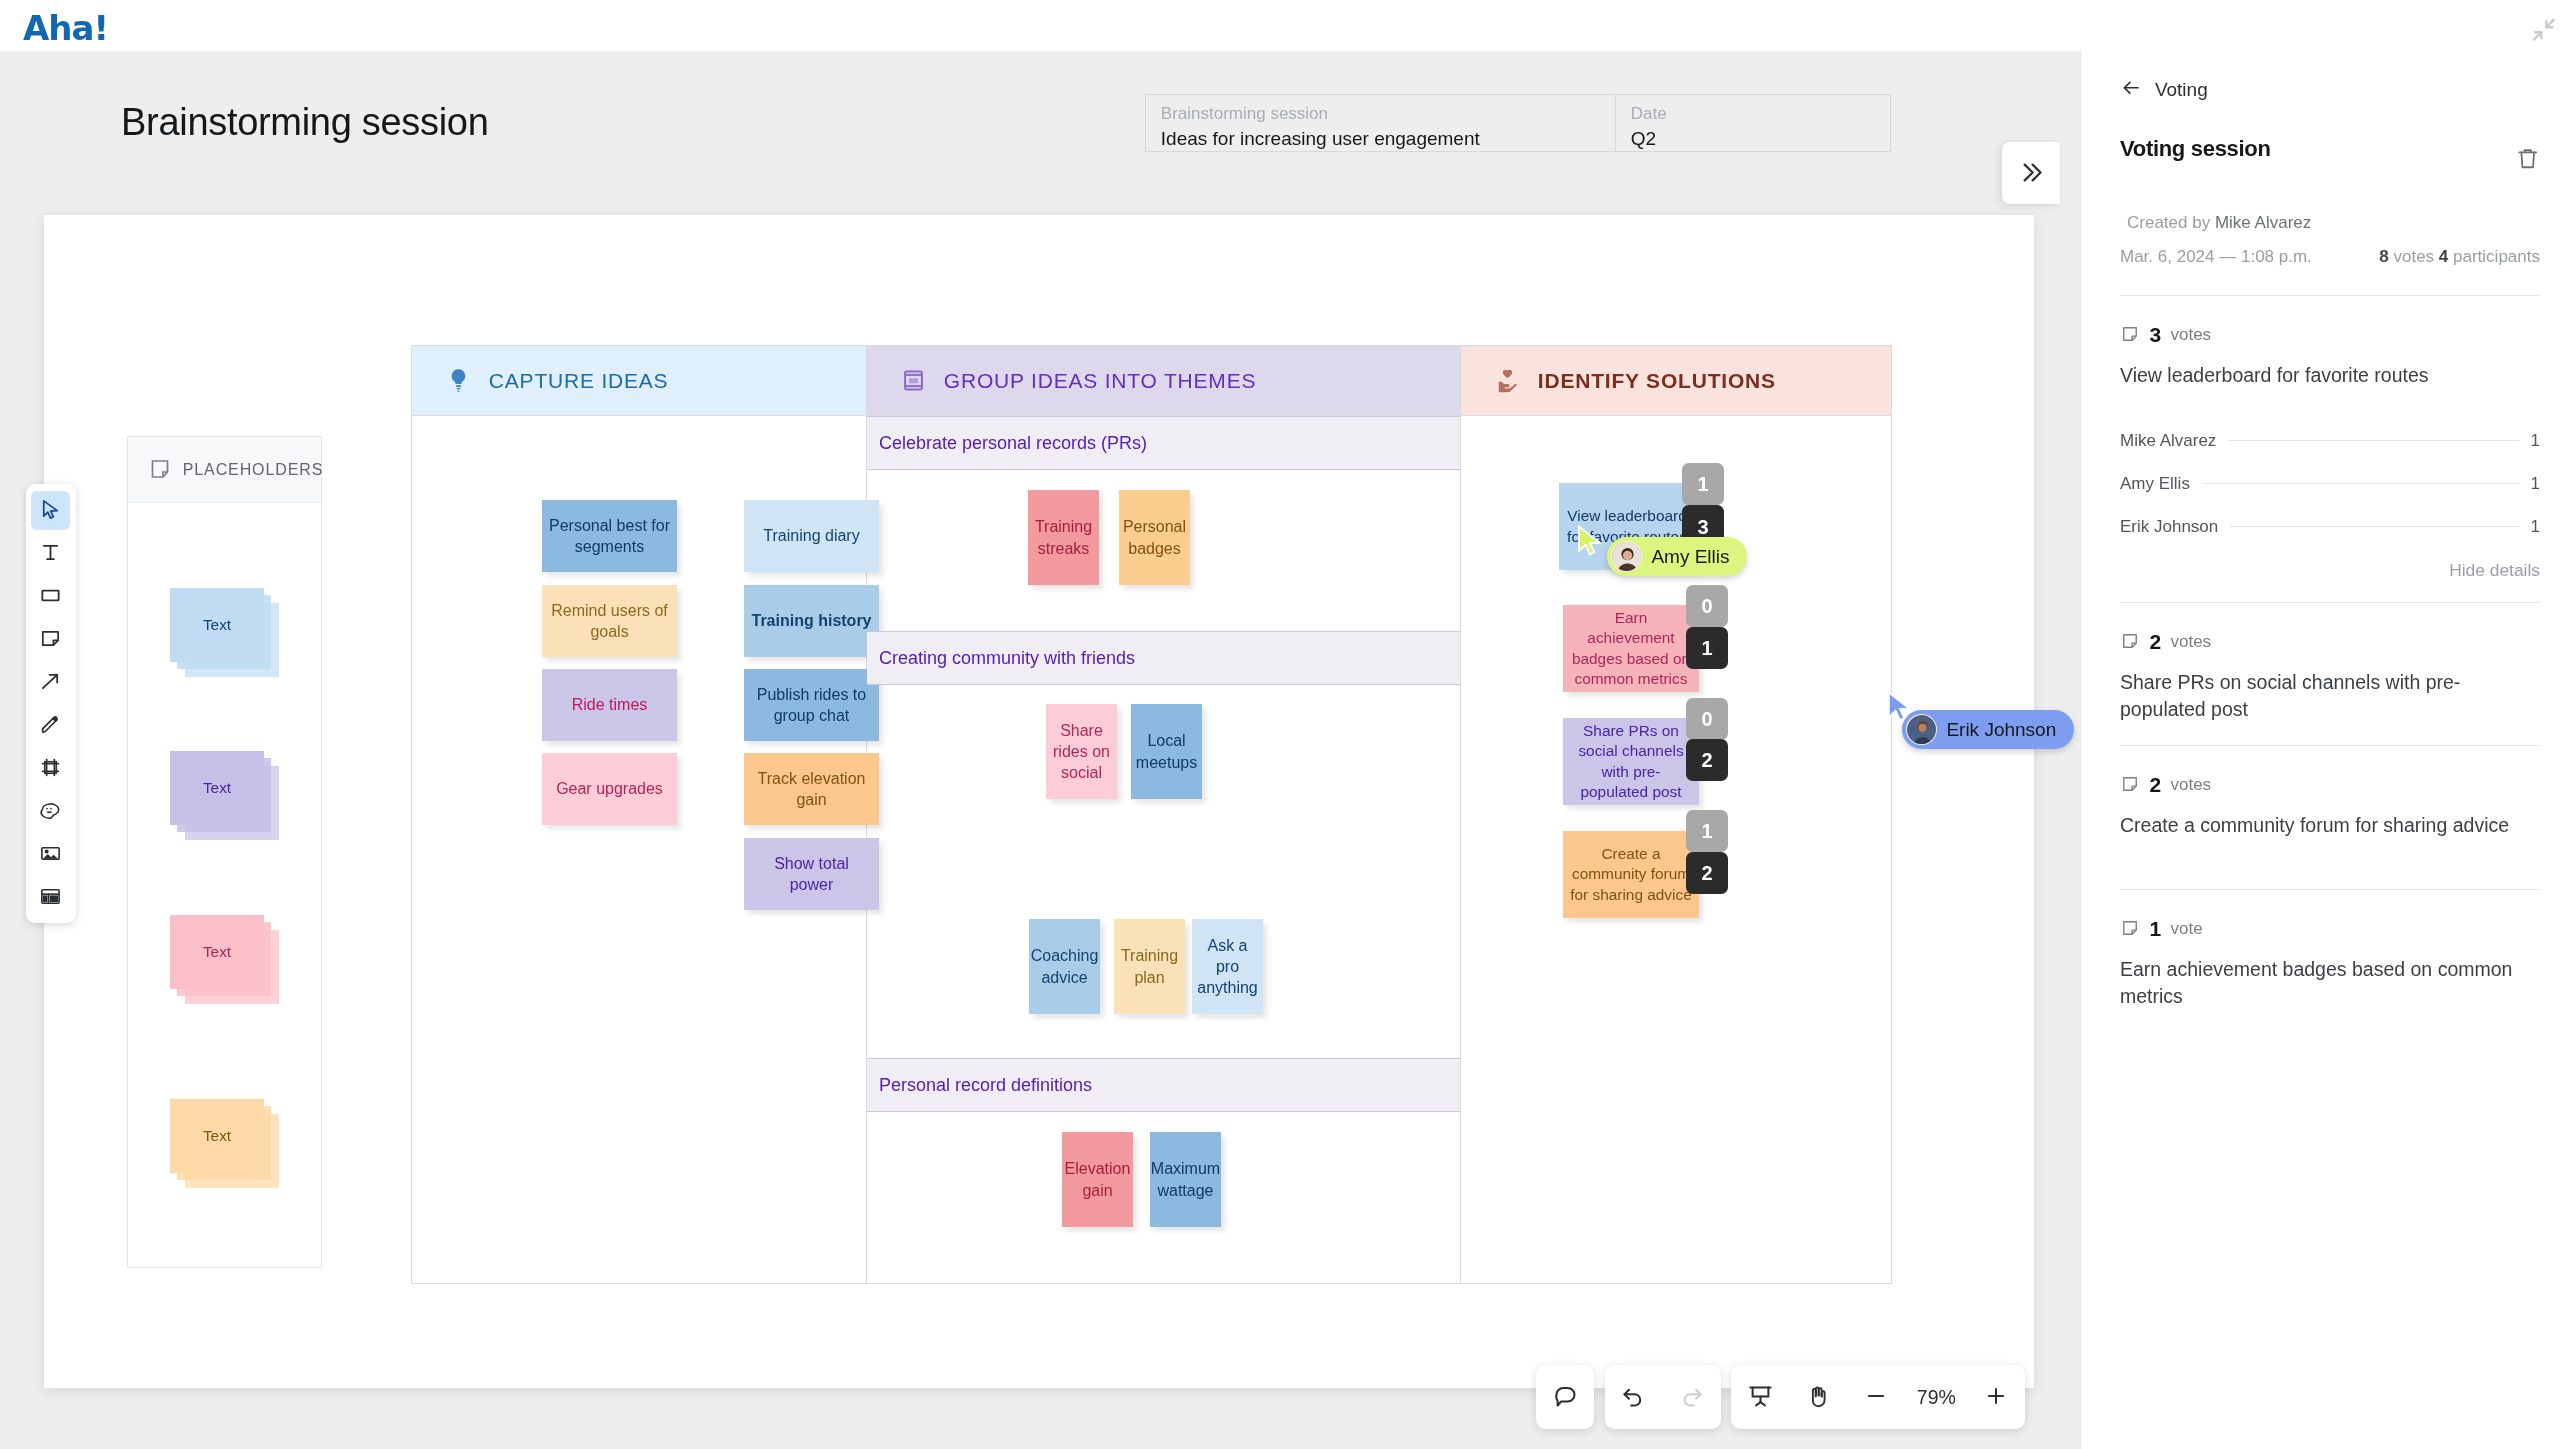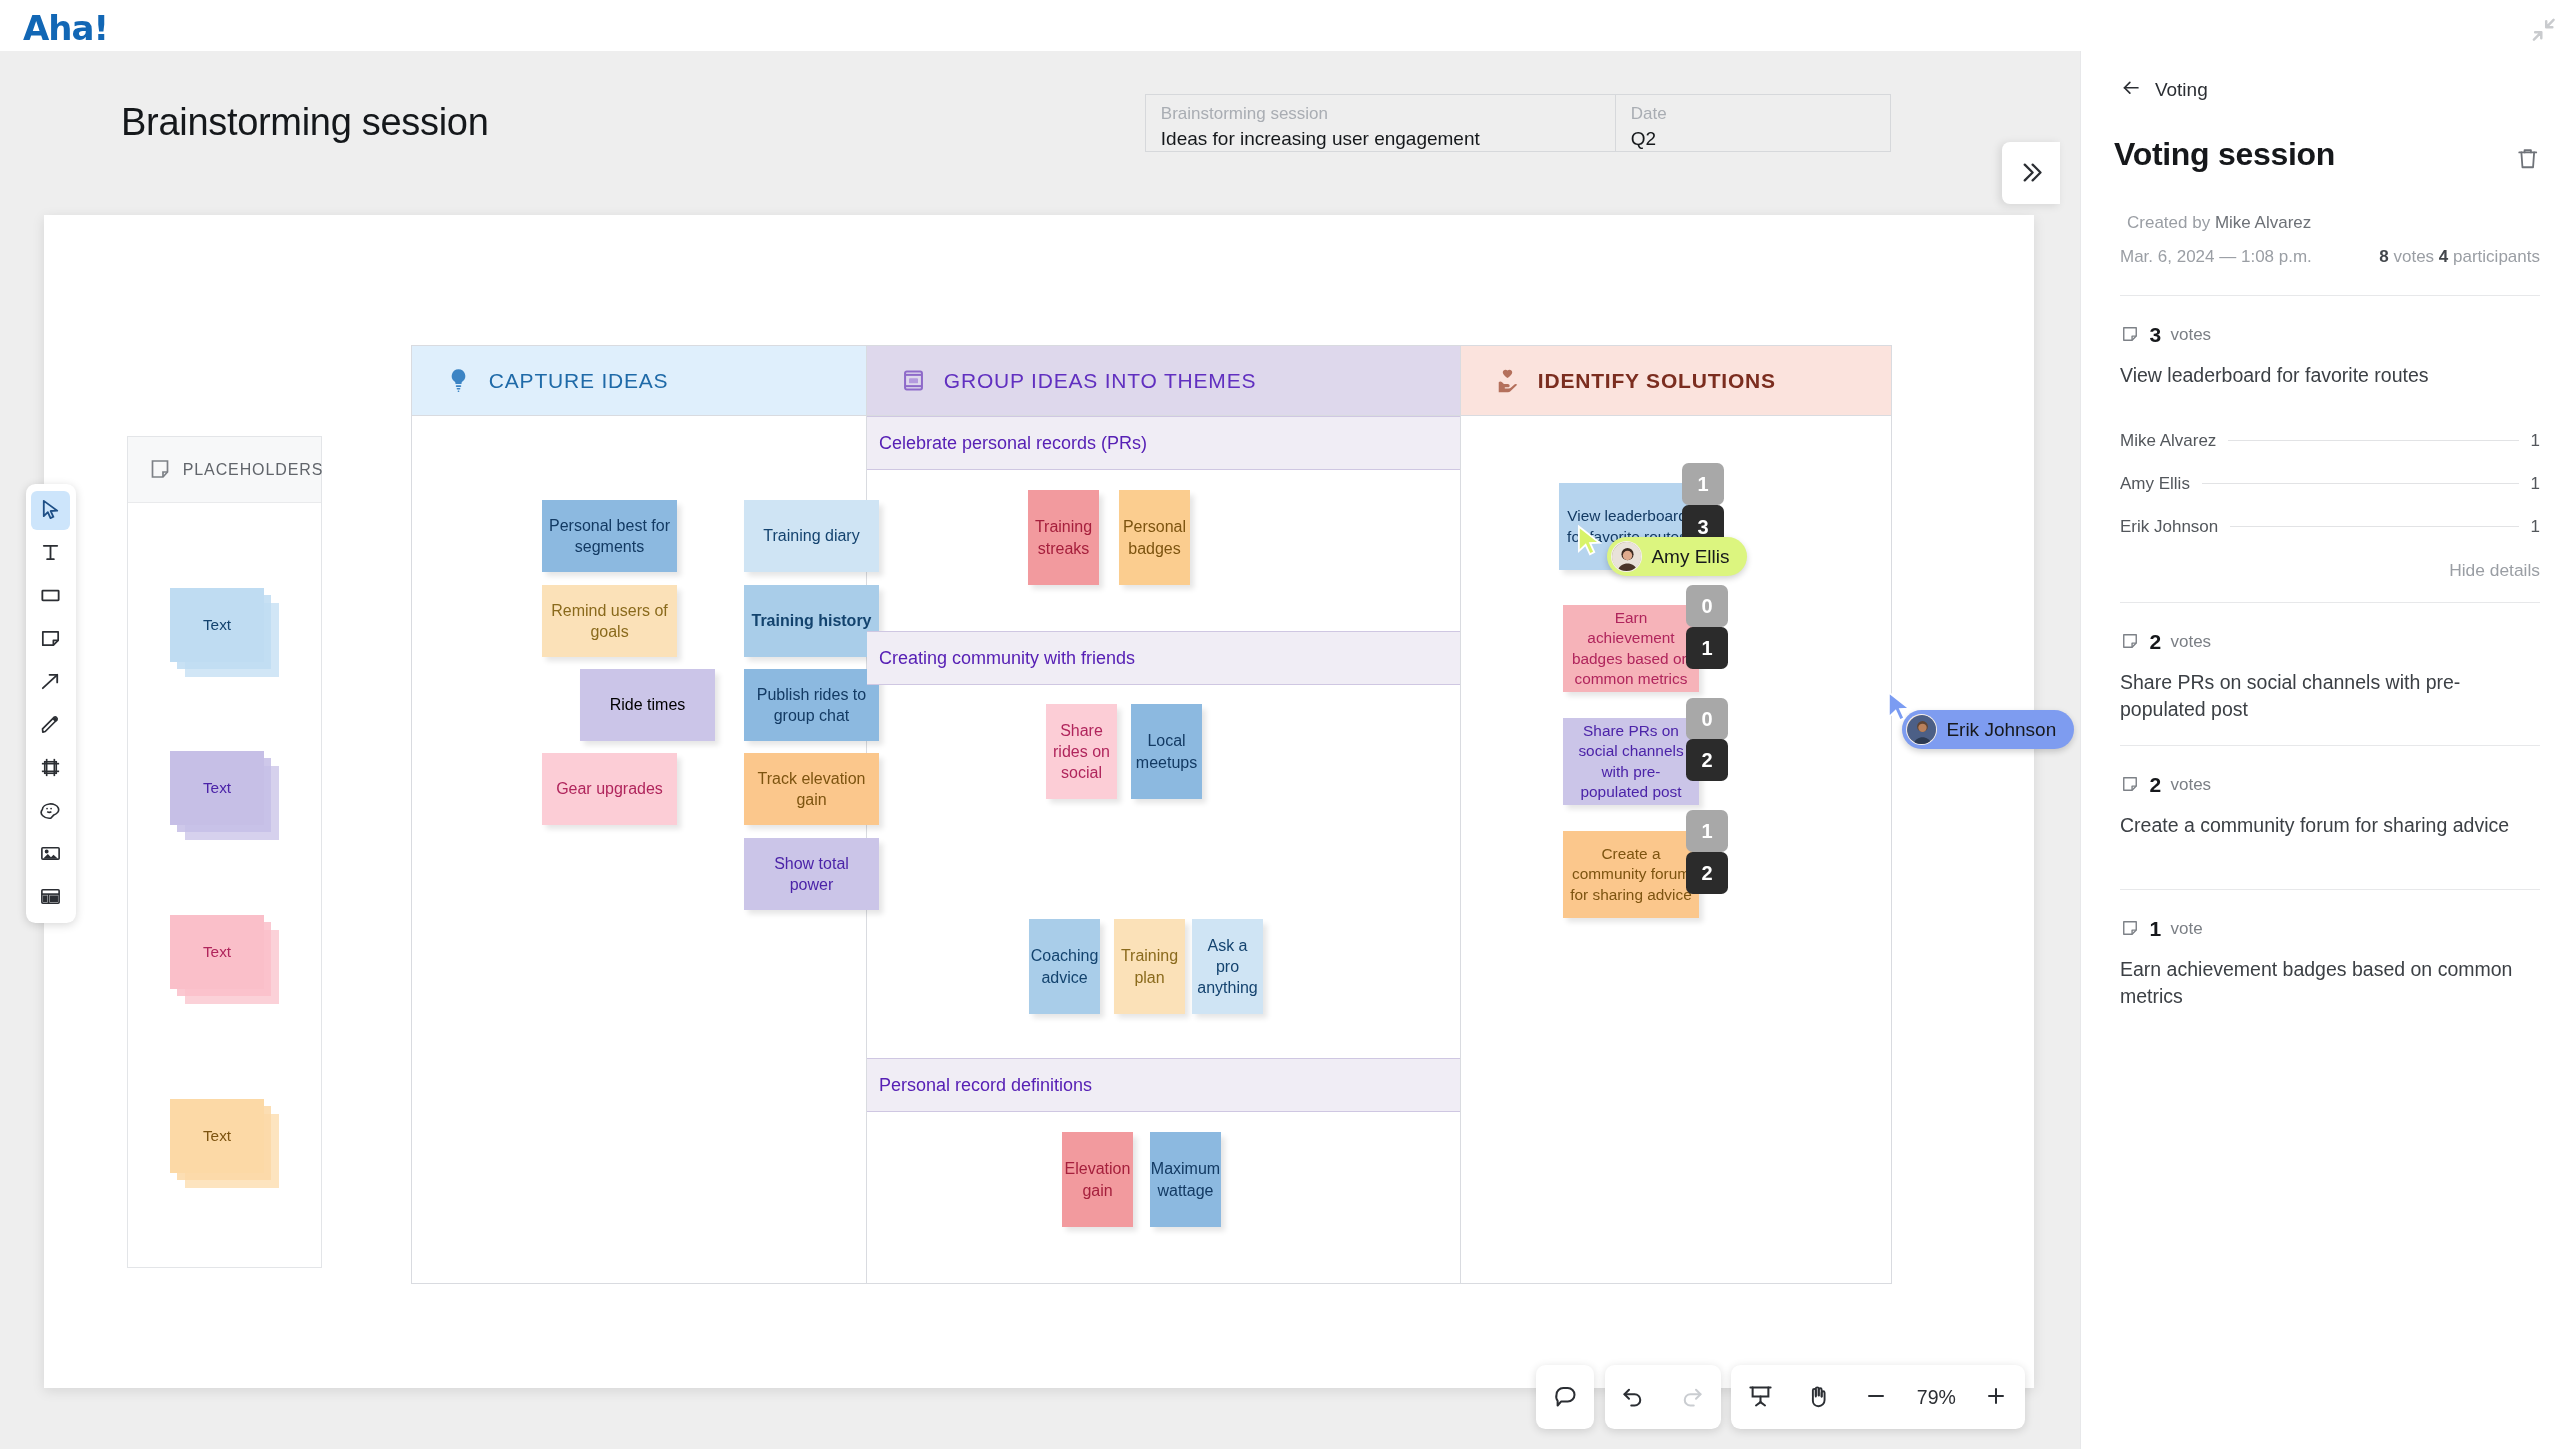--- a/index.html
+++ b/index.html
@@ -195,22 +195,22 @@
   .sidebar {
     position: absolute; left: 2080px; top: 0; width: 496px; height: 1449px;
     background: #fff; border-left: 0.7px solid #e7e8ea;
   }
   .sb-back {
     position: absolute; left: 39px; top: 77px;
     display: flex; align-items: center; gap: 13.4px;
     font-size: 19px; color: #2b2e33; cursor: pointer;
   }
   .sb-title {
-    position: absolute; left: 33px; top: 136px;
-    font-size: 32px; font-weight: 700; color: #16181b; letter-spacing: -0.3px;
+    position: absolute; left: 39px; top: 136px;
+    font-size: 22px; font-weight: 700; color: #16181b; letter-spacing: -0.3px;
   }
   .sb-trash { position: absolute; right: 36px; top: 146px; cursor: pointer; }
   .sb-createdby {
     position: absolute; left: 39px; top: 213px;
     font-size: 17px; color: #9a9ea4; margin-left: 7px;
   }
   .sb-createdby b { color: #6d7177; font-weight: 400; }
   .sb-datetime {
     position: absolute; left: 39px; top: 247px;
     font-size: 17px; color: #9a9ea4;
@@ -286,21 +286,21 @@
         </span>
         <span class="col-head-title">CAPTURE IDEAS</span>
       </div>
       <div class="col-body" id="col1-body">
           <div class="sticky" style="left: 130px; top: 84px; width: 135px; height: 72px; background: rgb(140, 185, 224); color: rgb(19, 58, 99);">
             <span>Personal best for segments</span>
           </div>
           <div class="sticky" style="left: 130px; top: 169px; width: 135px; height: 72px; background: rgb(251, 225, 184); color: rgb(138, 106, 28);">
             <span>Remind users of goals</span>
           </div>
-          <div class="sticky" style="left: 130px; top: 253px; width: 135px; height: 72px; background: rgb(203, 197, 232); color: #000000; margin-left: 38px;">
+          <div class="sticky" style="left: 130px; top: 253px; width: 135px; height: 72px; background: rgb(203, 197, 232); color: #be185d;">
             <span>Ride times</span>
           </div>
           <div class="sticky" style="left: 130px; top: 337px; width: 135px; height: 72px; background: rgb(252, 205, 214); color: rgb(176, 37, 92);">
             <span>Gear upgrades</span>
           </div>
           <div class="sticky" style="left: 332px; top: 84px; width: 135px; height: 72px; background: rgb(207, 228, 244); color: rgb(20, 67, 111);">
             <span>Training diary</span>
           </div>
           <div class="sticky" style="left: 332px; top: 169px; width: 135px; height: 72px; background: rgb(169, 205, 233); color: rgb(19, 67, 110); font-weight: bold;">
             <span>Training history</span>

